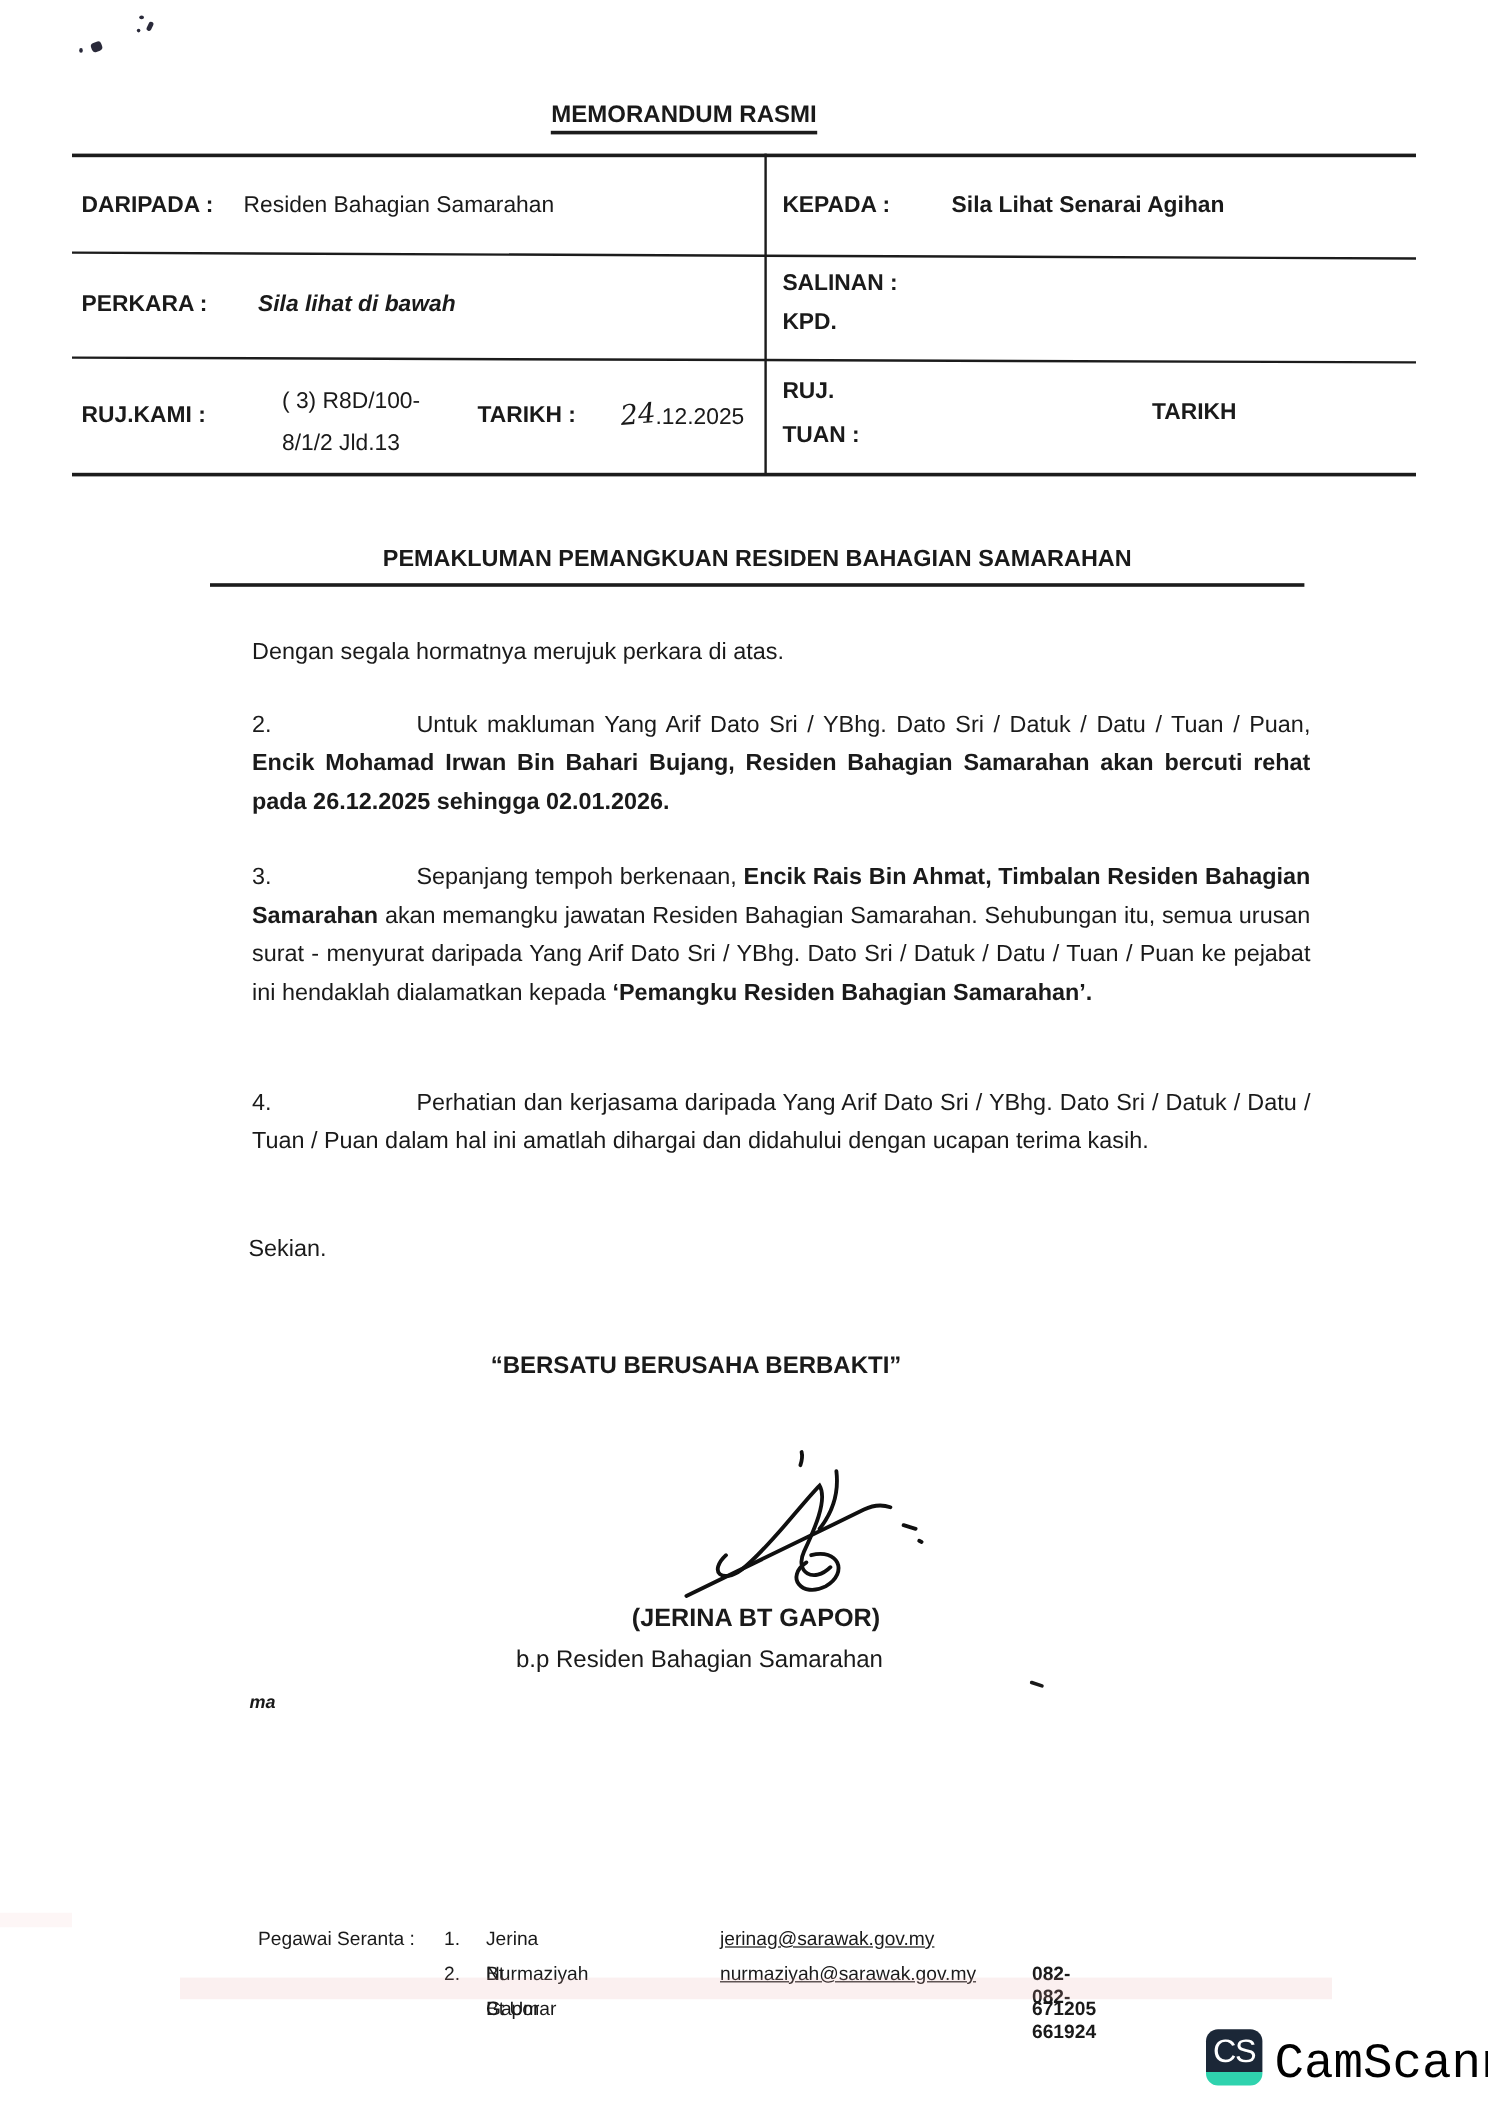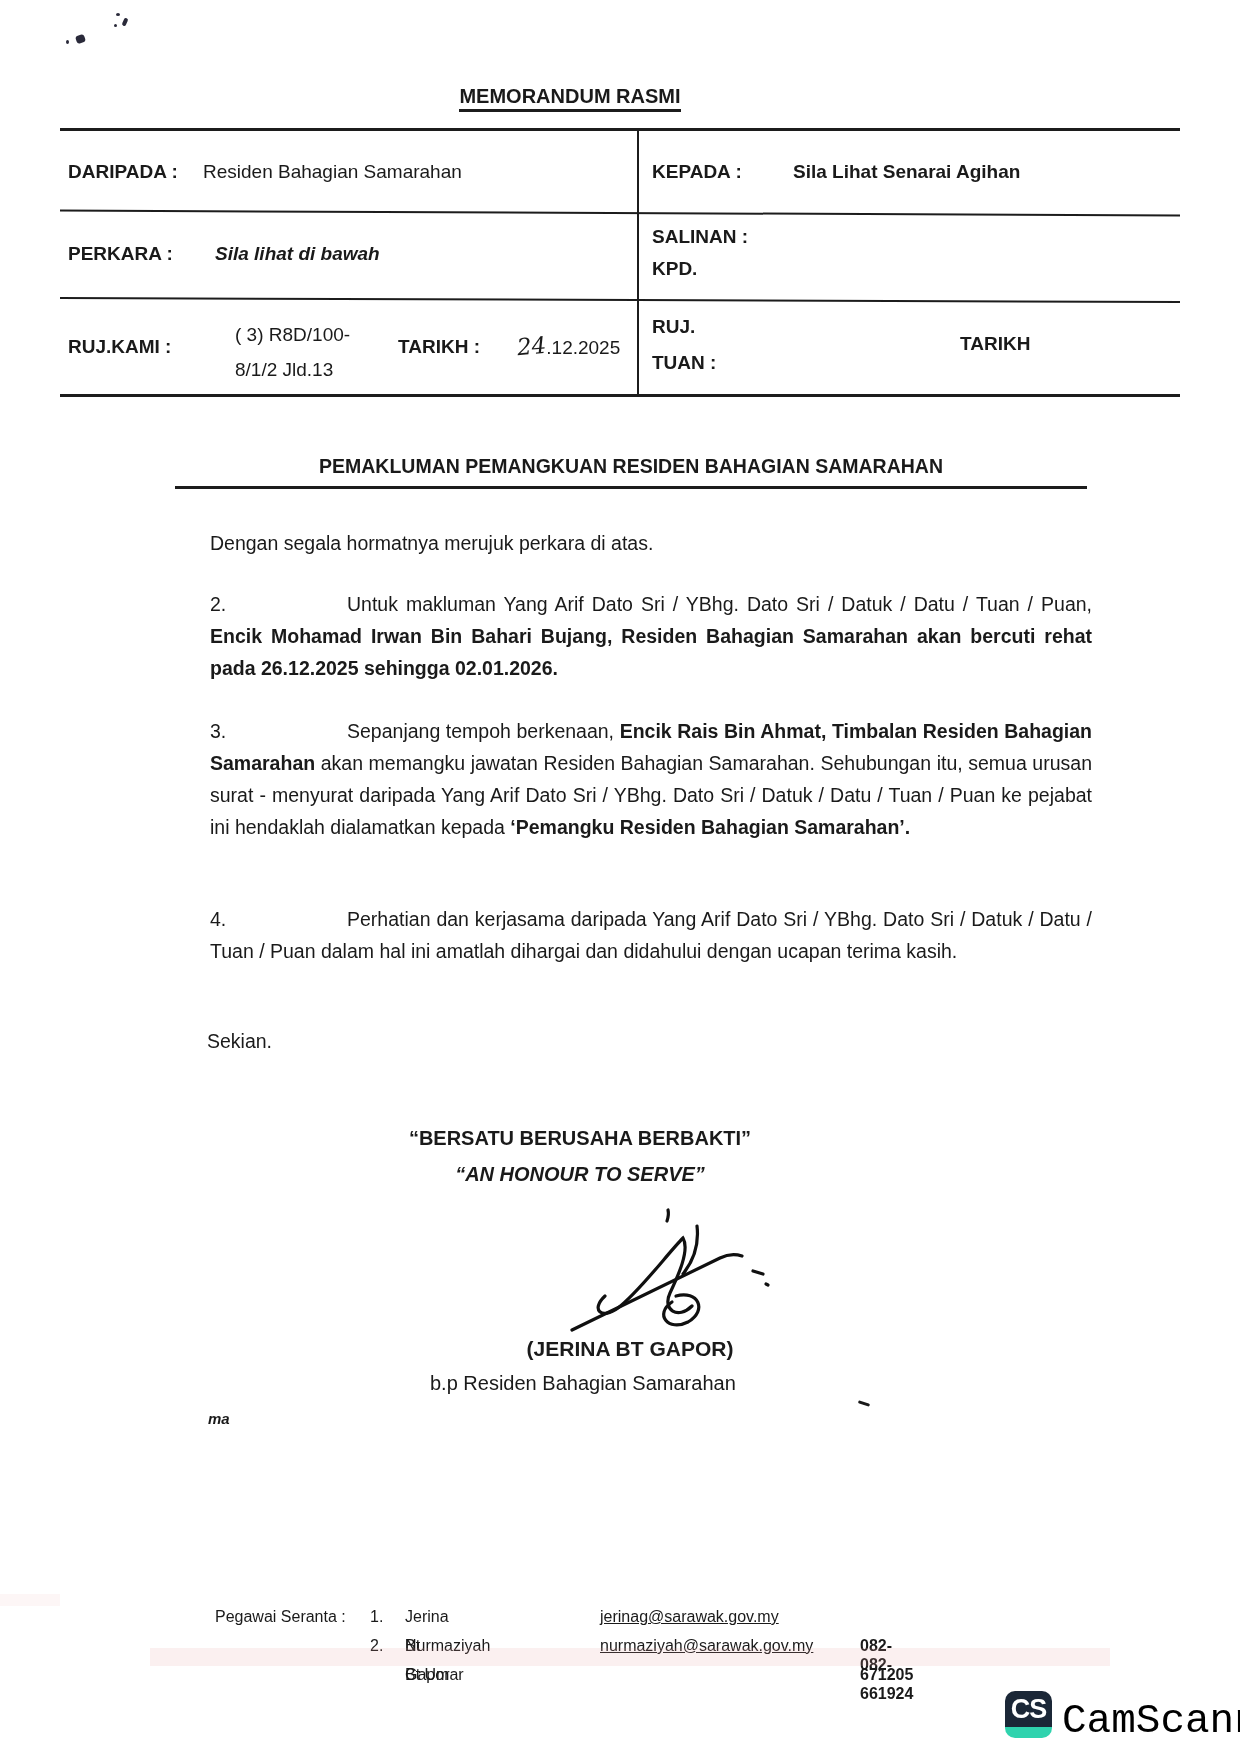--- a/index.html
+++ b/index.html
@@ -25,21 +25,21 @@
   .para .pnum{position:absolute;left:0;top:0;}
   .para .ptext{display:block;text-indent:137px;}
   .speck{position:absolute;background:#2a2a3a;border-radius:50%;}
   .pinkband{position:absolute;background:rgba(232,160,160,0.16);}
   .emaillink{text-decoration:underline;}
   .cslogo{
     position:absolute;width:47px;height:47px;border-radius:10px;
     background:linear-gradient(to bottom,#1b2737 0%,#1b2737 76%,#2fd3ae 76%,#2fd3ae 100%);
     display:flex;align-items:flex-start;justify-content:center;
   }
-  .cslogo span{color:#ffffff;font-weight:bold;font-size:27px;line-height:36px;letter-spacing:-1px;}
+  .cslogo span{color:#ffffff;font-weight:normal;font-size:27px;line-height:36px;letter-spacing:-1px;}
   .csbrand{
     position:absolute;font-family:Liberation Mono, monospace;
     font-size:41px;color:#000000;
   }
 </style>
 </head>
 <body>
 
 <div id="page">
 
@@ -99,21 +99,20 @@
 
   <div class="para" style="top:903px;">
     <span class="pnum">4.</span>
     <span class="ptext"><span>Perhatian dan kerjasama daripada Yang Arif Dato Sri / YBhg. Dato Sri / Datuk / Datu / Tuan / Puan dalam hal ini amatlah dihargai dan didahului dengan ucapan terima kasih.</span></span>
   </div>
 
   <div class="abs" style="left:207px;top:1030px;font-size:19.5px;">Sekian.</div>
 
   <div class="abs" style="left:330px;top:1120px;width:500px;text-align:center;font-size:20px;font-weight:bold;line-height:36px;">
     <div>“BERSATU BERUSAHA BERBAKTI”</div>
-    <div class="i">“AN HONOUR TO SERVE”</div>
   </div>
 
   <svg class="abs" style="left:550px;top:1198px;" width="230" height="145" viewBox="0 0 230 145">
     <g fill="none" stroke="#101010" stroke-width="3.2" stroke-linecap="round">
       <path d="M118,12 C119,16 118,20 117,23"></path>
       <path d="M147,28 C149,45 144,62 133,76"></path>
       <path d="M55,98 C40,112 52,122 68,110 C90,93 118,55 133,40 C140,52 128,78 120,95 C112,112 128,122 142,108"></path>
       <path d="M126,98 C148,92 158,112 138,124 C118,134 104,116 122,104"></path>
       <path d="M22,132 L170,60 C178,56 186,56 192,58"></path>
       <path d="M203,73 L213,76"></path>

